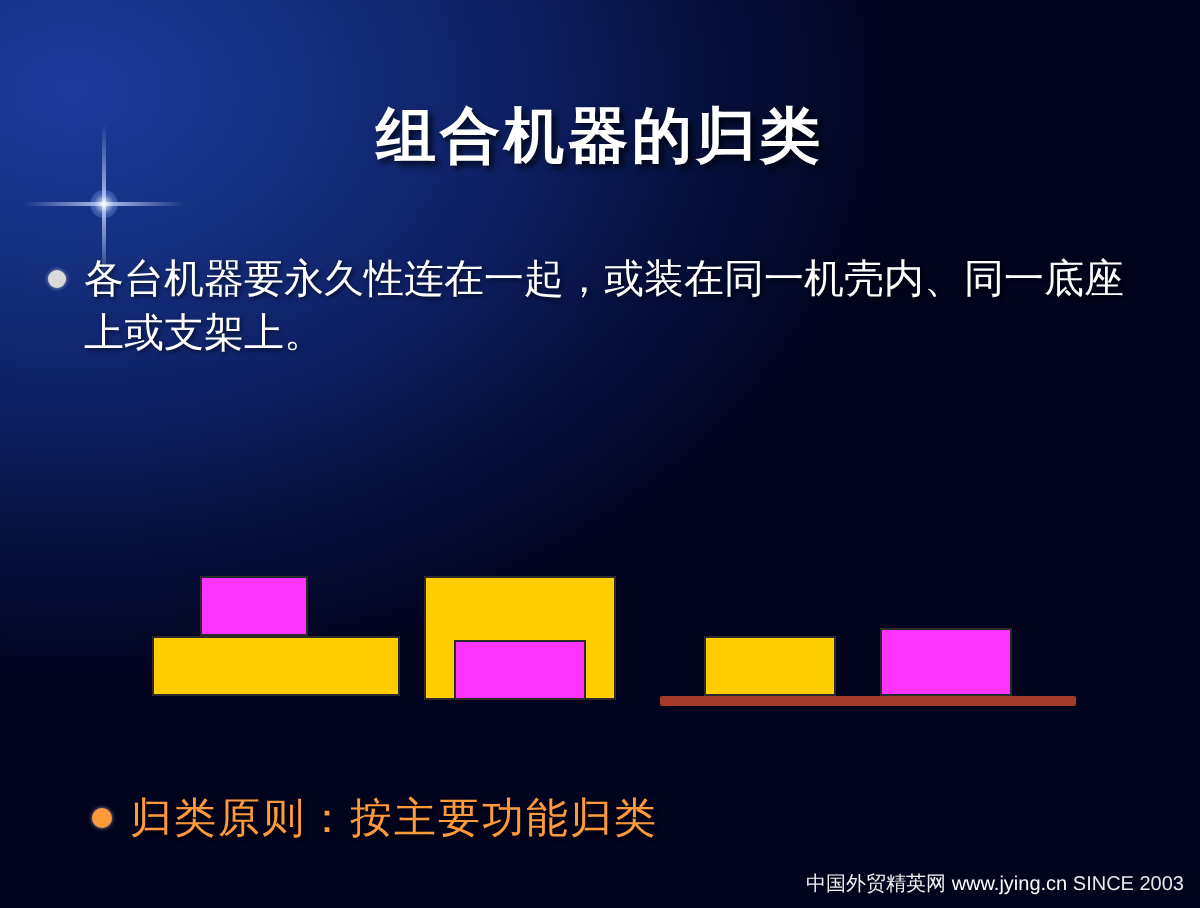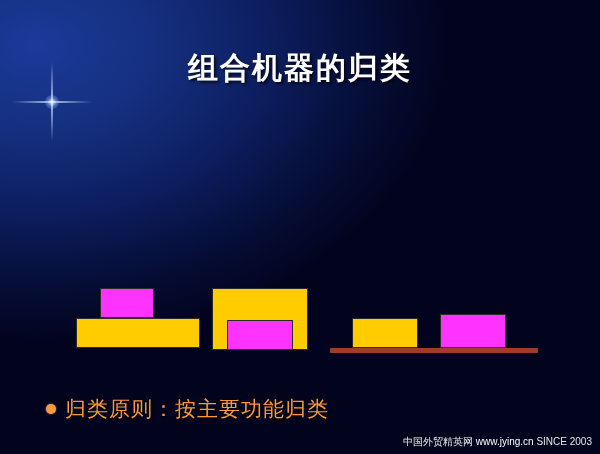--- a/index.html
+++ b/index.html
@@ -159,20 +159,26 @@
     <div class="h"></div>
     <div class="v"></div>
     <div class="core"></div>
   </div>
 
   <div class="title">组合机器的归类</div>
 
   <div class="body">
 
 
+    <div class="bullet-row">
+      <div class="bullet-dot"></div>
+      <div class="bullet-text">
+        <span>各台机器要永久性连在一起，或装在同一机壳内、同一底座上或支架上。</span>
+      </div>
+    </div>
 
   </div>
 
   <div class="shapes">
     <div class="shape magenta" style="left:100px; top:0px; width:54px; height:30px;"></div>
     <div class="shape yellow" style="left:76px; top:30px; width:124px; height:30px;"></div>
 
     <div class="shape yellow" style="left:212px; top:0px; width:96px; height:62px;"></div>
     <div class="shape magenta" style="left:227px; top:32px; width:66px; height:30px;"></div>
 

